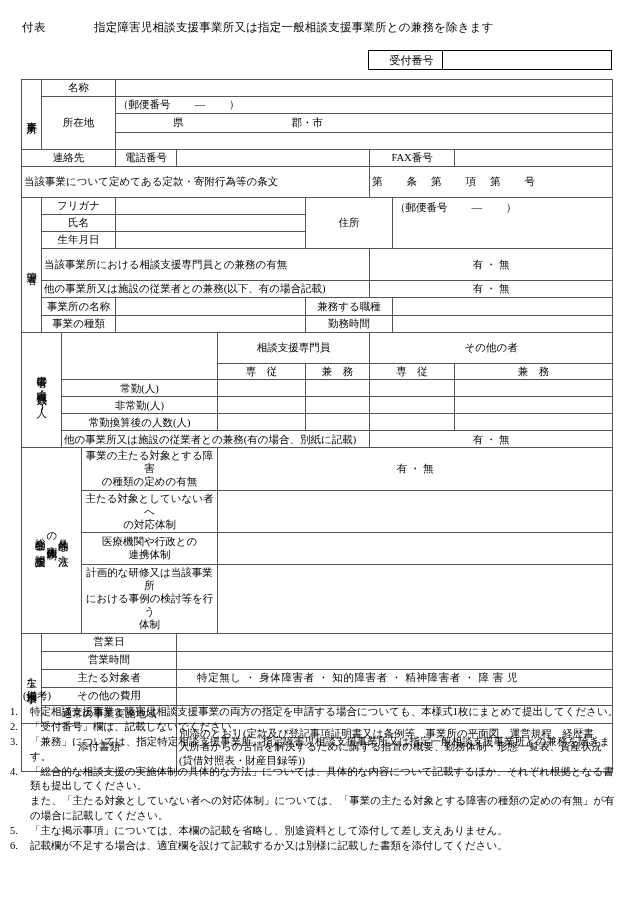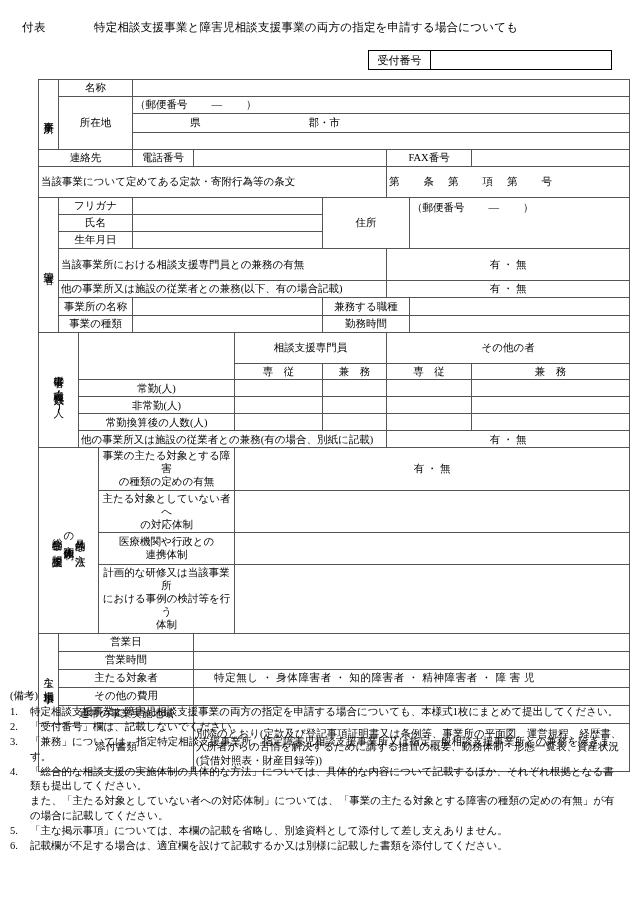--- a/index.html
+++ b/index.html
@@ -45,20 +45,21 @@
 
   .receipt-wrap {
     position: absolute;
     top: 50px;
     left: 368px;
     width: 244px;
     height: 20px;
     display: flex;
     border: 1.3px solid #000;
     box-sizing: border-box;
+    padding-left: 12px;
   }
   .receipt-label {
     width: 62px;
     border-right: 1px solid #000;
     display: flex;
     align-items: center;
     justify-content: center;
     font-size: 11px;
     box-sizing: border-box;
   }
@@ -69,21 +70,20 @@
 
   
   .main-table {
     position: absolute;
     top: 79px;
     left: 21px;
     width: 591px;
     border-collapse: collapse;
     table-layout: fixed;
     border: 1.4px solid #000;
-    margin-left: 17px;
   }
   .main-table td {
     border: 0.8px solid #555;
     padding: 1px 2px;
     font-size: 10.5px;
     line-height: 1.25;
     vertical-align: middle;
     box-sizing: border-box;
   }
   .c { text-align: center; }
@@ -137,21 +137,21 @@
 
   
   .notes {
     position: absolute;
     top: 689px;
     left: 10px;
     width: 612px;
     font-size: 10.5px;
     line-height: 1.42;
   }
-  .notes-title { margin-bottom: 1px; }
+  .notes-title { margin-bottom: 1px; margin-left: 13px; }
   .note-item {
     display: flex;
     margin-bottom: 0px;
   }
   .note-num {
     width: 20px;
     flex-shrink: 0;
     text-align: left;
   }
   .note-body { flex: 1; }
@@ -159,21 +159,21 @@
     margin-left: 20px;
   }
 </style>
 </head>
 <body>
 
 <div class="page">
 
   <div class="header-row">
     <div class="hdr-label">付表</div>
-    <div class="hdr-title">特定相談支援事業と障害児相談支援事業の両方の指定を申請する場合についても</div>
+    <div class="hdr-title">指定障害児相談支援事業所又は指定一般相談支援事業所との兼務を除きます</div>
   </div>
 
   <div class="receipt-wrap">
     <div class="receipt-label">受付番号</div>
     <div class="receipt-value"></div>
   </div>
 
   <table class="main-table">
     <colgroup>
       <col style="width:20px">

